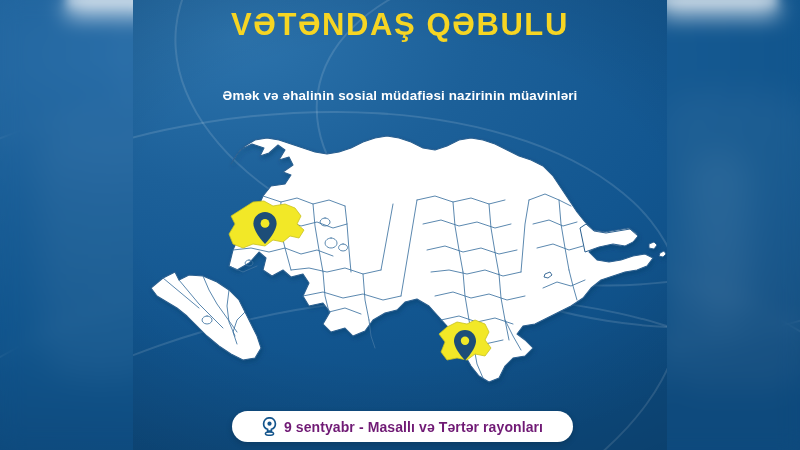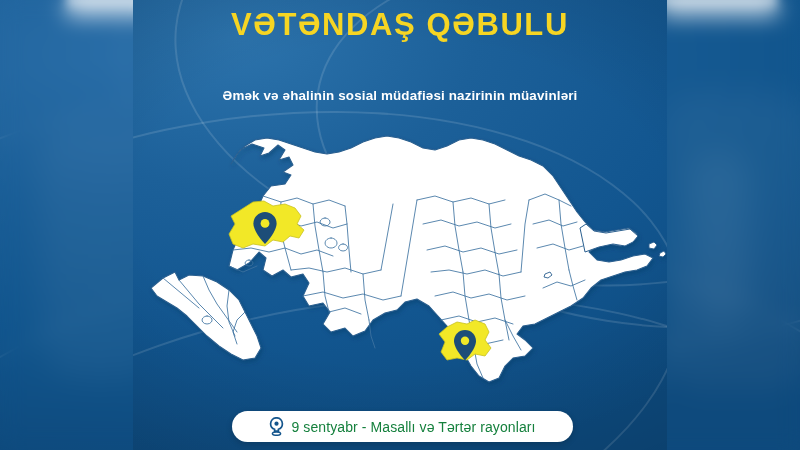--- a/index.html
+++ b/index.html
@@ -66,21 +66,21 @@
 
   
   .pill{
     position:absolute;left:99px;top:411px;width:341px;height:31px;
     background:#ffffff;border-radius:16px;
     display:flex;align-items:center;justify-content:center;gap:7px;
     box-shadow:0 2px 6px rgba(0,0,0,.18);
   }
   .pill .pin{flex:0 0 auto;display:block;}
   .pill .ptext{
-    color:#15803d;font-size:14px;font-weight:400;letter-spacing:.1px;white-space:nowrap;
+    color:#701a75;font-size:14px;font-weight:700;letter-spacing:.1px;white-space:nowrap;
   }
 </style>
 </head>
 <body>
 
 <div class="stage">
 
   <div class="backdrop">
     <div class="swoosh bd-s1"></div>
     <div class="swoosh bd-s2"></div>

